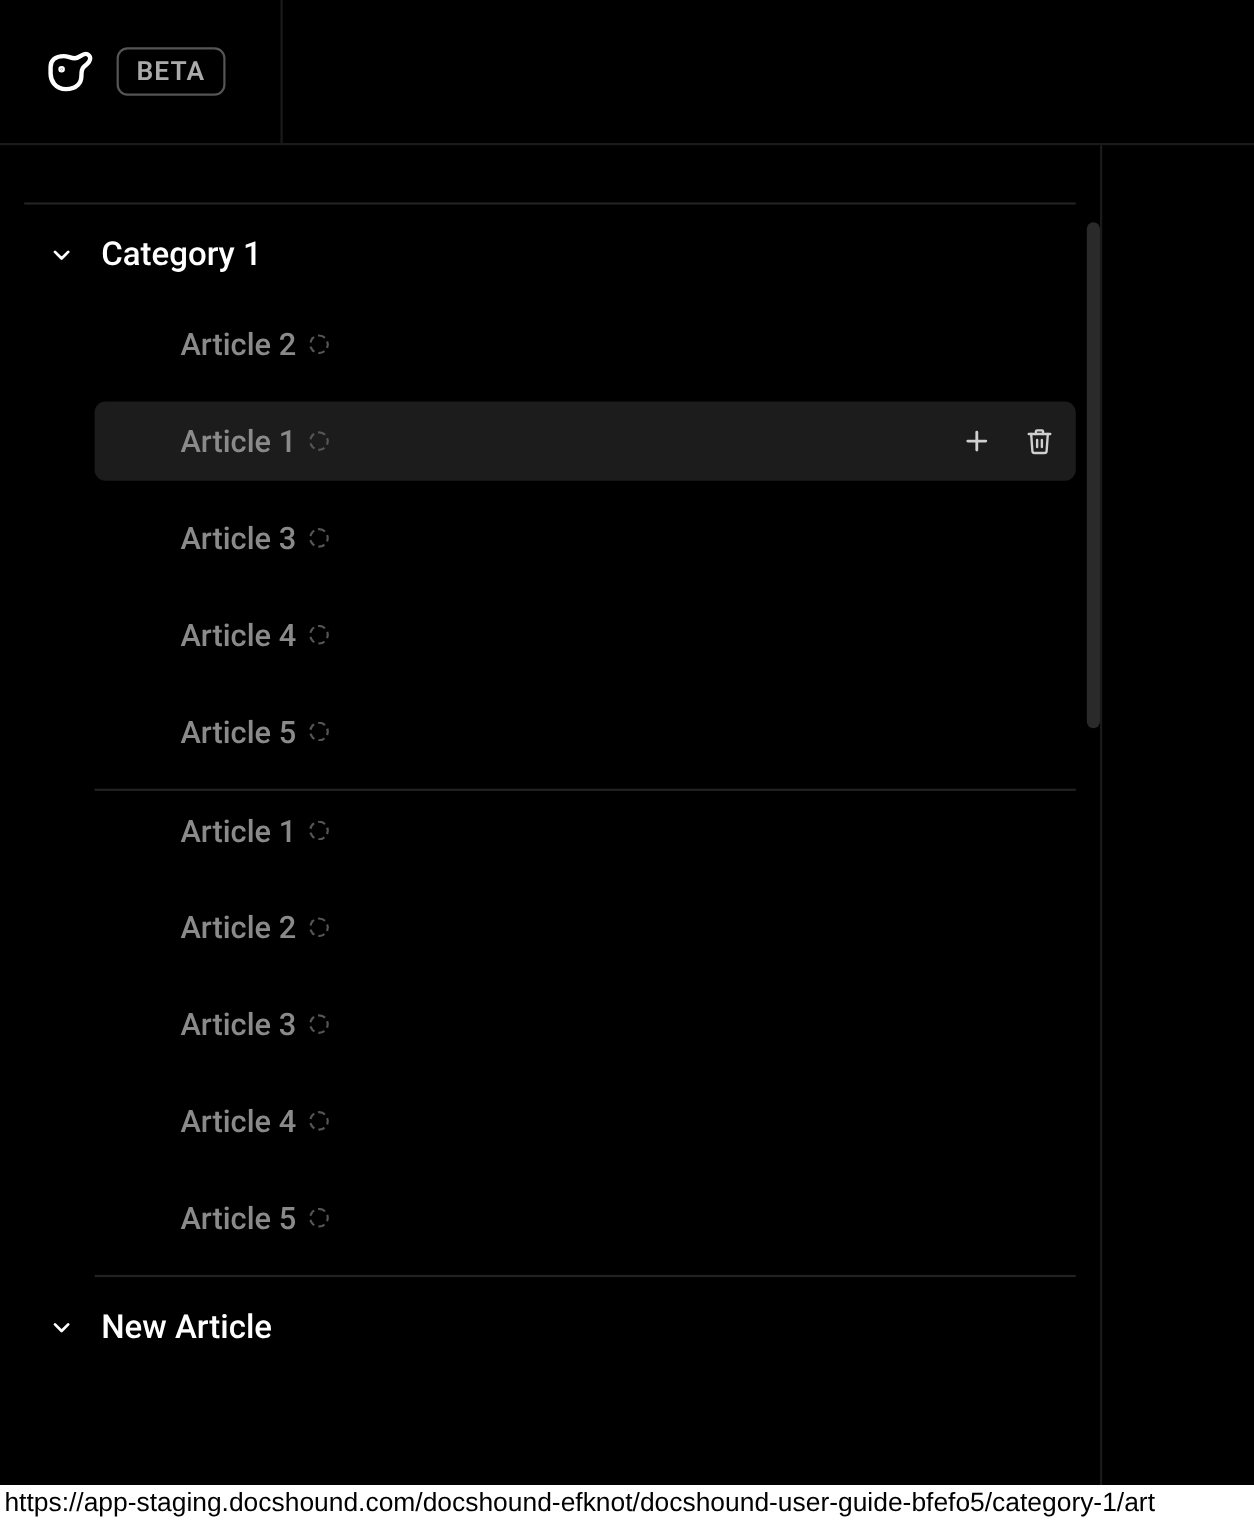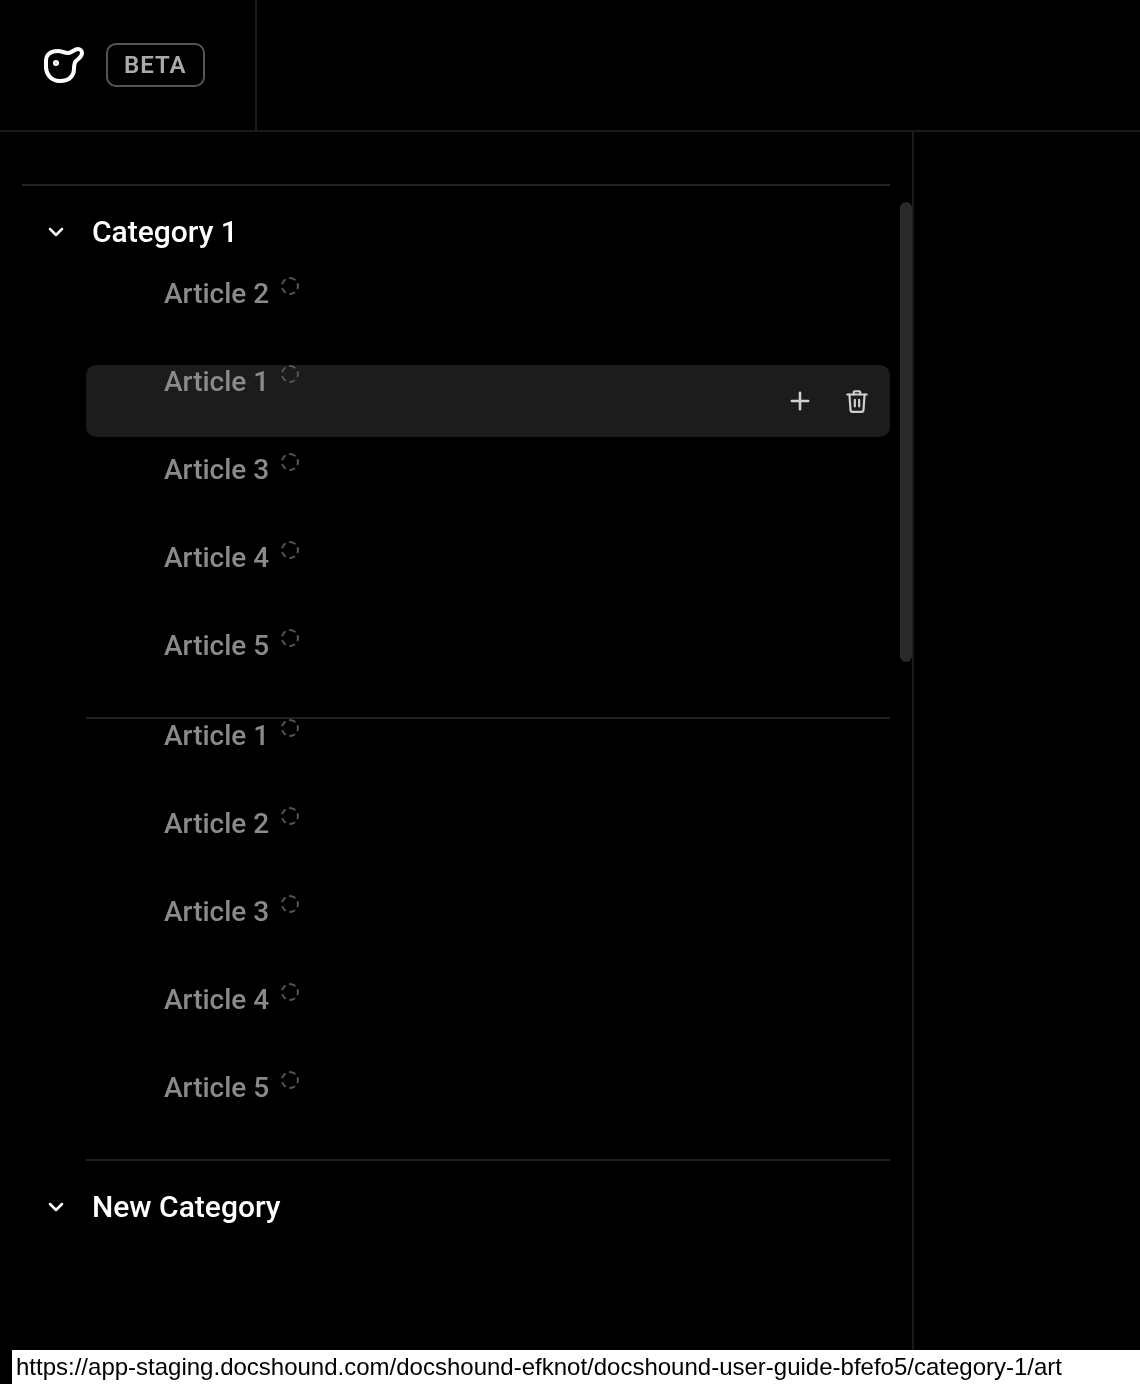--- a/index.html
+++ b/index.html
@@ -7,42 +7,42 @@
 
   .topbar { display: flex; align-items: flex-end; height: 132px; border-bottom: 2px solid #1a1a1a; }
   .topbar-left { width: 257px; height: 100%; display: flex; align-items: center; padding-left: 40px; gap: 18px; border-right: 2px solid #1a1a1a; }
   .beta-pill { border: 2px solid #555; border-radius: 10px; padding: 6px 16px; font-size: 24px; font-weight: 600; color: #aaa; letter-spacing: 1px; }
   .topbar-right { flex: 1; height: 100%; display: flex; align-items: center; padding-left: 32px; gap: 28px; position: relative; }
   .title-sep { width: 2px; height: 48px; background: #333; }
   .guide-title { font-size: 32px; font-weight: 600; color: #fff; }
   .topbar-chevron { position: absolute; right: 145px; top: 50%; transform: translateY(-50%); color: #777; }
 
   .body-area { display: flex; height: calc(1384px - 132px - 34px); }
-  .sidebar-wrap { width: 912px; position: relative; overflow: hidden; }
+  .sidebar-wrap { width: 1000px; position: relative; overflow: hidden; }
   .scrollbar { position: absolute; right: 0; top: 70px; width: 12px; height: 460px; background: #2a2a2a; border-radius: 6px; }
   .sidebar { padding: 0 22px 0 22px; }
   .sidebar-top-sep { height: 2px; background: #222; margin-top: 52px; }
 
   .cat-header { display: flex; align-items: center; gap: 24px; padding: 28px 0 28px 22px; cursor: pointer; }
   .cat-title { font-size: 30px; font-weight: 500; color: #fff; }
 
   .articles { padding-left: 64px; }
-  .article { display: flex; gap: 12px; height: 72px; padding-left: 78px; padding-right: 20px; border-radius: 10px; margin-bottom: 16px; cursor: pointer; }
+  .article { display: flex; align-items: center; gap: 12px; height: 72px; padding-left: 78px; padding-right: 20px; border-radius: 10px; margin-bottom: 16px; cursor: pointer; }
   .article.selected { background: #1c1c1c; }
   .article-title { font-size: 28px; font-weight: 500; color: #8a8a8a; }
   .status-dot { width: 18px; height: 18px; border: 2px dashed #555; border-radius: 50%; flex-shrink: 0; }
   .article .actions { margin-left: auto; display: none; align-items: center; gap: 30px; }
   .article.selected .actions { display: flex; }
   .icon-btn { color: #d0d0d0; cursor: pointer; display: flex; align-items: center; justify-content: center; }
 
   .cat-sep { height: 2px; background: #222; margin-left: 64px; }
 
   .content-col { width: 140px; border-left: 2px solid #1a1a1a; }
 
-  .statusbar { position: absolute; bottom: 0; left: 12px; right: 0; height: 34px; background: #fff; color: #000; font-size: 24px; line-height: 34px; padding-left: 4px; white-space: nowrap; overflow: hidden; font-family: Arial, sans-serif; }
+  .statusbar { position: absolute; bottom: 0; left: 0; right: 0; height: 34px; background: #fff; color: #000; font-size: 24px; line-height: 34px; padding-left: 4px; white-space: nowrap; overflow: hidden; font-family: Arial, sans-serif; }
 
   svg { display: block; }
 </style>
 </head>
 <body>
 
 <div class="topbar">
   <div class="topbar-left">
     <span>
       <svg width="48" height="48" viewBox="0 0 24 24" fill="none" stroke="#fff" stroke-width="2" stroke-linecap="round" stroke-linejoin="round">
@@ -131,21 +131,21 @@
         </div>
       </div>
       <div class="cat-sep"></div>
 
       <div class="cat-header">
         <span>
           <svg width="24" height="24" viewBox="0 0 24 24" fill="none" stroke="#fff" stroke-width="2.5" stroke-linecap="round" stroke-linejoin="round">
               <polyline points="6 9 12 15 18 9"></polyline>
             </svg>
         </span>
-        <span class="cat-title">New Category</span>
+        <span class="cat-title">New Article</span>
       </div>
 
     </div>
     <div class="scrollbar"></div>
   </div>
   <div class="content-col"></div>
 </div>
 
 <div class="statusbar">
   <span>https://app-staging.docshound.com/docshound-efknot/docshound-user-guide-bfefo5/category-1/art</span>

